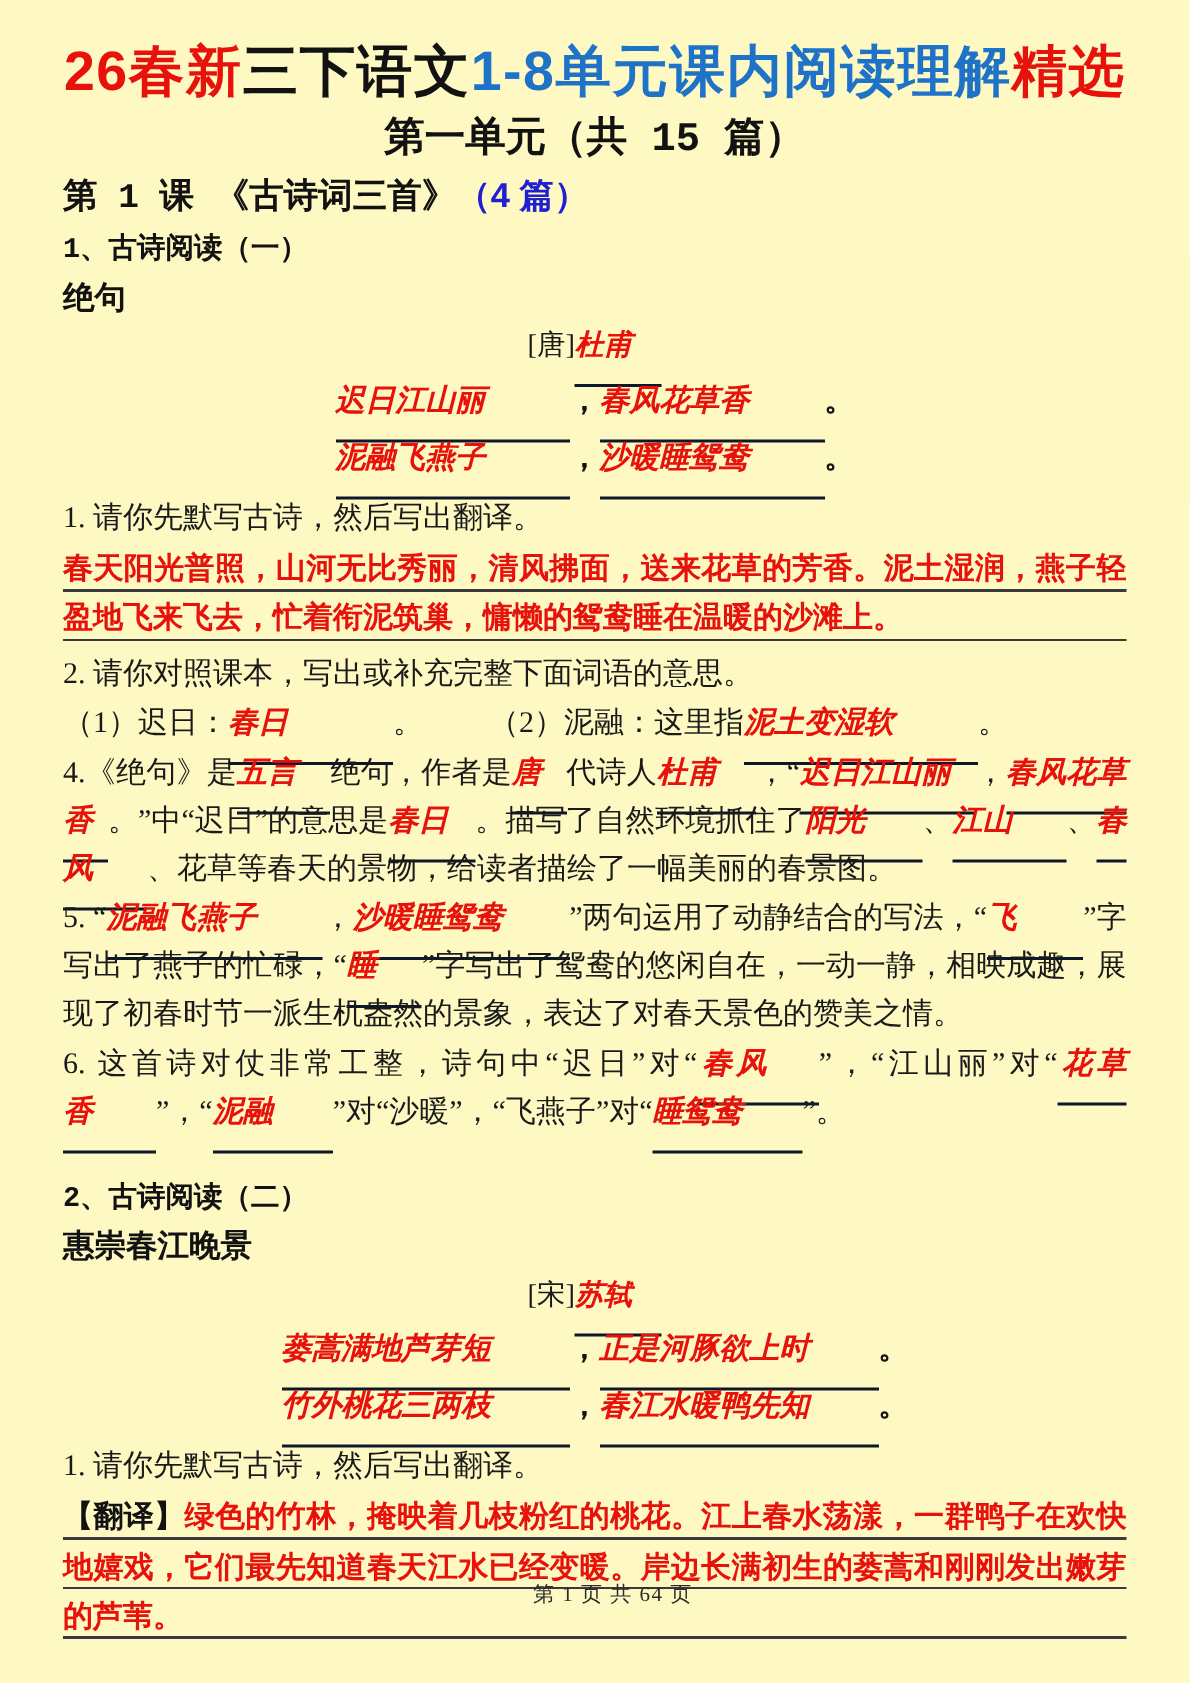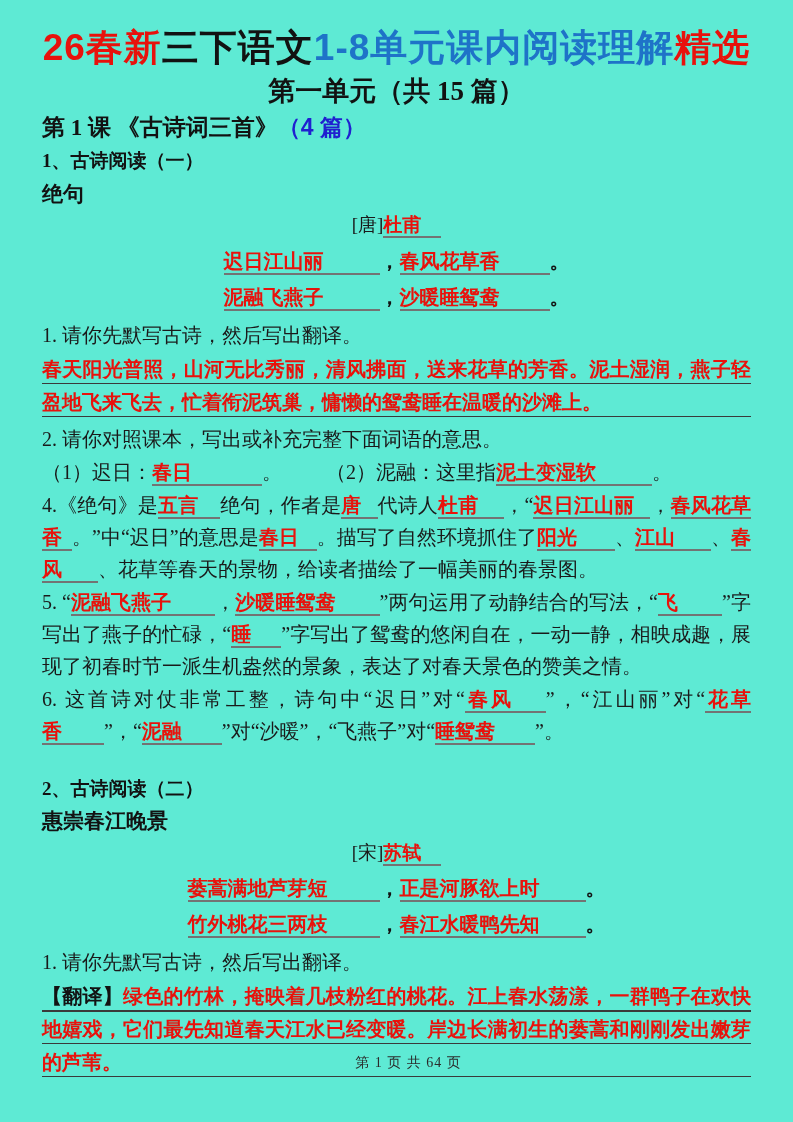--- a/index.html
+++ b/index.html
@@ -6,21 +6,21 @@
     margin: 0;
     padding: 0;
     background: #ffffff;
     font-family: "Liberation Serif", serif;
   }
   .page {
     position: relative;
     width: 793px;
     height: 1122px;
     margin: 0 auto;
-    background: #5eead4;
+    background: #fef9c3;
     box-sizing: border-box;
     padding: 24px 42px 0 42px;
     overflow: hidden;
     color: #1a1a1a;
   }
   
   .b-doc-title {
     text-align: center;
     font-family: "Liberation Sans", sans-serif;
     font-weight: 900;
@@ -87,27 +87,28 @@
       transparent 0px, transparent 30px,
       #3a3a3a 30px, #3a3a3a 31.5px,
       transparent 31.5px, transparent 33px);
   }
   
   .s-red  { color: var(--red); }
   .s-blk  { color: #121212; }
   .s-blu  { color: var(--title-blue); }
   .s-dblu { color: var(--deep-blue); }
   .s-k    { font-family: "Liberation Serif", serif; color: #1a1a1a; }
-  .s-kb   { font-family: Liberation Serif, serif; font-weight: 700; color: #121212; }
+  .s-kb   { font-family: Liberation Mono, monospace; font-weight: 700; color: #121212; }
   .s-a {
     font-family: "Liberation Sans", sans-serif;
     font-weight: 700;
     color: var(--red);
-    border-bottom: 2px solid #737373;
-    padding-bottom: 1px;
+    border-bottom: 2px solid #0f172a;
+    padding-bottom: 15px;
+    font-style: italic;
   }
   .s-r {
     font-family: "Liberation Sans", sans-serif;
     font-weight: 700;
     color: var(--red);
   }
   .s-gap { display: inline-block; }
   
   .footer {
     position: absolute;

